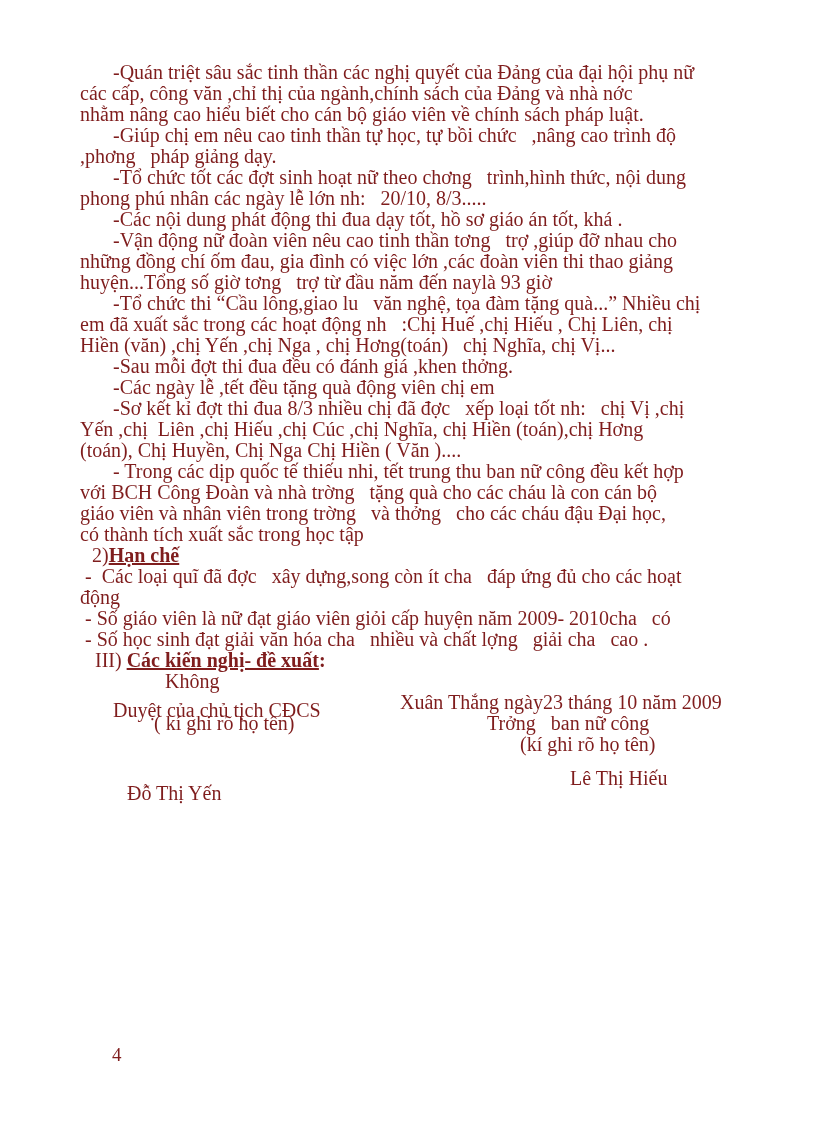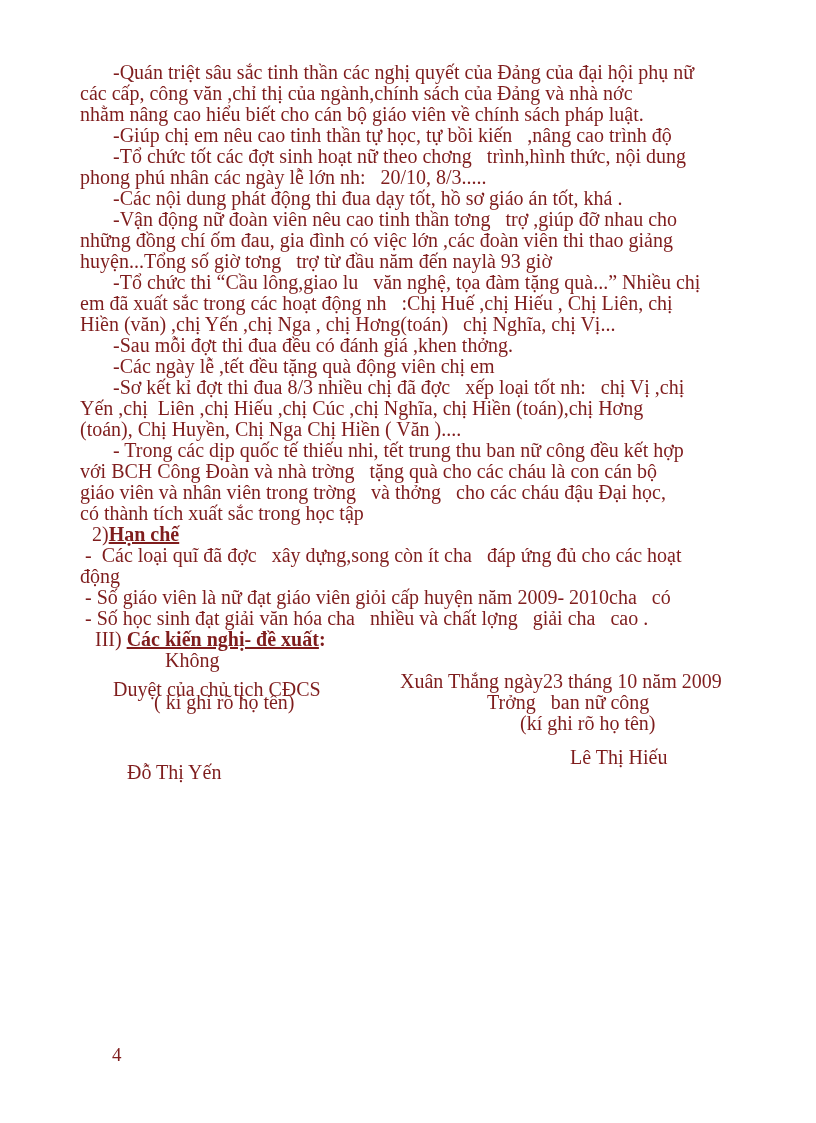--- a/index.html
+++ b/index.html
@@ -38,21 +38,22 @@
 </style>
 </head>
 <body>
 
 <div class="page">
   <div class="content">
 
     <div class="ln ind-bullet">-Quán triệt sâu sắc tinh thần các nghị quyết của Đảng của đại hội phụ nữ</div>
     <div class="ln ind-none">các cấp, công văn ,chỉ thị của ngành,chính sách của Đảng và nhà nớc</div>
     <div class="ln ind-none">nhằm nâng cao hiểu biết cho cán bộ giáo viên về chính sách pháp luật.</div>
-    <div class="ln ind-bullet">-Giúp chị em nêu cao tinh thần tự học, tự bồi kiến   ,nâng cao trình độ</div>
+    <div class="ln ind-bullet">-Giúp chị em nêu cao tinh thần tự học, tự bồi chức   ,nâng cao trình độ</div>
+    <div class="ln ind-none">,phơng   pháp giảng dạy.</div>
     <div class="ln ind-bullet">-Tổ chức tốt các đợt sinh hoạt nữ theo chơng   trình,hình thức, nội dung</div>
     <div class="ln ind-none">phong phú nhân các ngày lễ lớn nh:   20/10, 8/3.....</div>
     <div class="ln ind-bullet">-Các nội dung phát động thi đua dạy tốt, hồ sơ giáo án tốt, khá .</div>
     <div class="ln ind-bullet">-Vận động nữ đoàn viên nêu cao tinh thần tơng   trợ ,giúp đỡ nhau cho</div>
     <div class="ln ind-none">những đồng chí ốm đau, gia đình có việc lớn ,các đoàn viên thi thao giảng</div>
     <div class="ln ind-none">huyện...Tổng số giờ tơng   trợ từ đầu năm đến naylà 93 giờ</div>
     <div class="ln ind-bullet">-Tổ chức thi “Cầu lông,giao lu   văn nghệ, tọa đàm tặng quà...” Nhiều chị</div>
     <div class="ln ind-none">em đã xuất sắc trong các hoạt động nh   :Chị Huế ,chị Hiếu , Chị Liên, chị</div>
     <div class="ln ind-none">Hiền (văn) ,chị Yến ,chị Nga , chị Hơng(toán)   chị Nghĩa, chị Vị...</div>
     <div class="ln ind-bullet">-Sau mỗi đợt thi đua đều có đánh giá ,khen thởng.</div>

